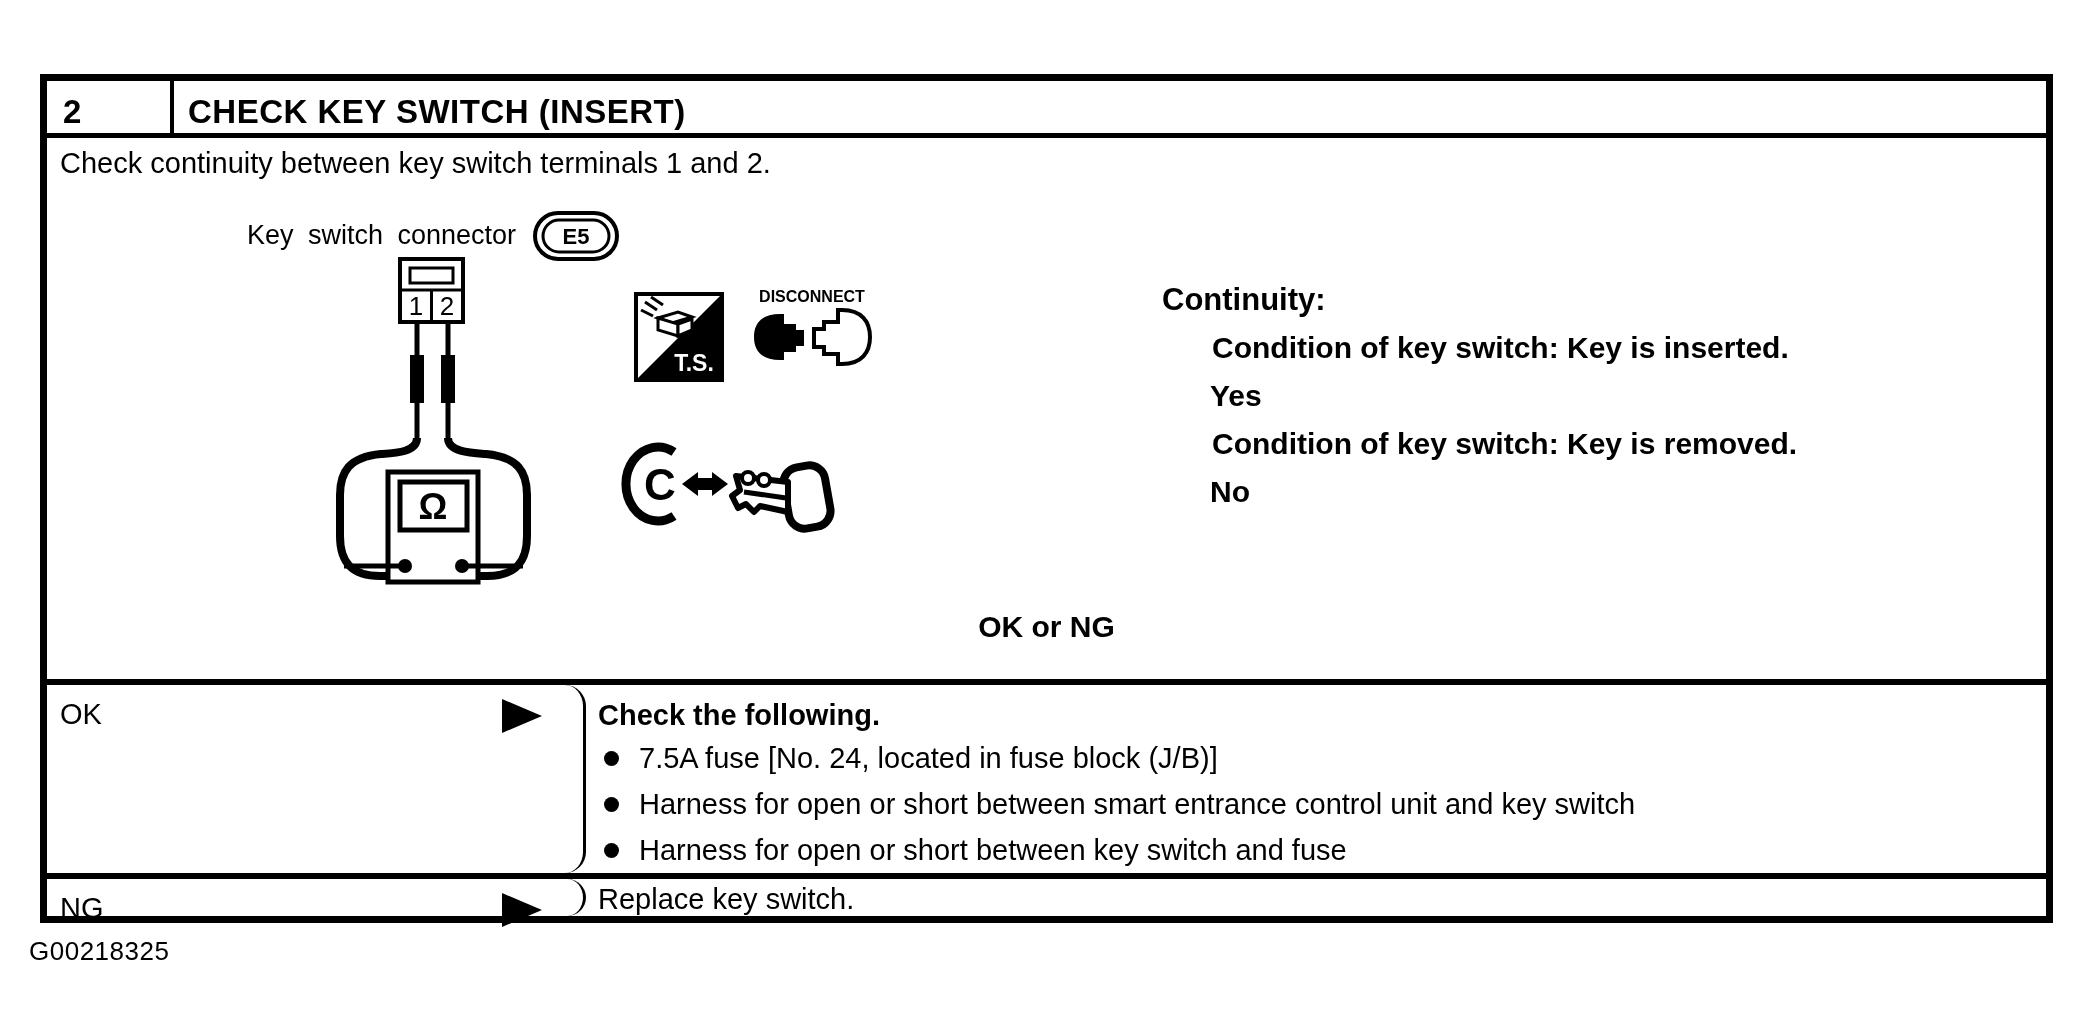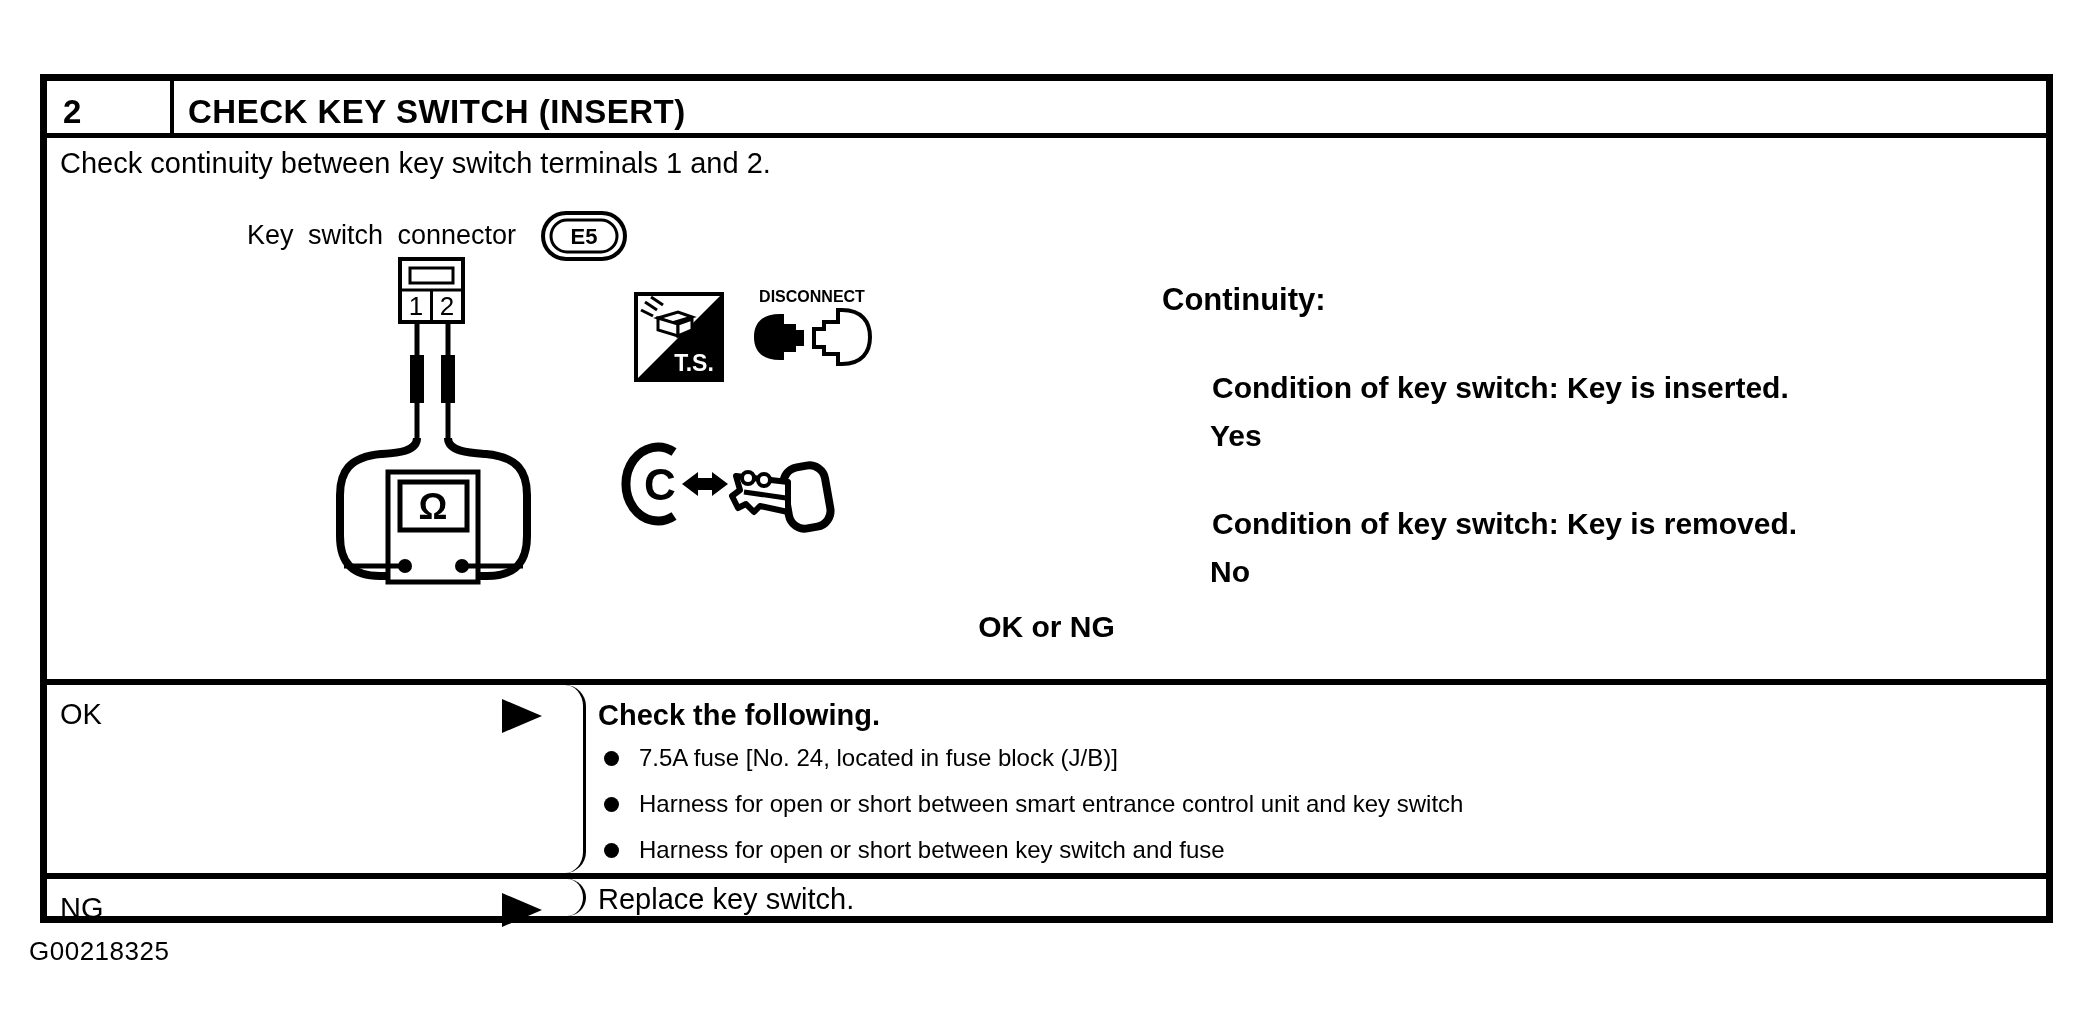--- a/index.html
+++ b/index.html
@@ -19,30 +19,30 @@
   .hdr { height: 65px; border-bottom: 5px solid #000; display: flex; }
   .hdr .num-cell {
     width: 127px; border-right: 4px solid #000;
     font-size: 33px; font-weight: bold; padding: 12px 0 0 16px;
   }
   .hdr .title-cell { flex: 1; font-size: 33px; font-weight: bold; padding: 12px 0 0 14px; letter-spacing: 0.5px; }
 
   
   .main-row { height: 632px; border-bottom: 6px solid #000; position: relative; }
   .instruction { position: absolute; left: 13px; top: 9px; font-size: 29px; }
-  .connector-line { position: absolute; left: 200px; top: 72px; display: flex; align-items: center; gap: 24px; }
+  .connector-line { position: absolute; left: 200px; top: 72px; display: flex; align-items: center; gap: 16px; }
   .connector-line .lbl { font-size: 27px; word-spacing: 7px; }
   .circuit-svg { position: absolute; left: 283px; top: 114px; }
   .ts-svg   { position: absolute; left: 586px; top: 152px; }
   .disc-svg { position: absolute; left: 699px; top: 148px; }
   .key-svg  { position: absolute; left: 573px; top: 292px; }
 
   .continuity { position: absolute; left: 1115px; top: 138px; font-weight: bold; font-size: 30px; line-height: 48px; }
   .continuity .c-head { font-size: 31px; }
-  .continuity .c-cond { margin-left: 50px; margin-top: 40px; }
+  .continuity .c-cond { margin-left: 50px; }
   .continuity .c-res  { margin-left: 48px; }
 
   .decision-prompt { position: absolute; left: 0; right: 0; top: 459px; text-align: center; font-size: 30px; font-weight: bold; margin-top: 13px; }
 
   
   .res-row { display: flex; }
   .res-row.ok { height: 194px; border-bottom: 6px solid #000; }
   .res-row.ng { flex: 1; }
   .res-label-cell { width: 539px; border-right: 3px solid #000; position: relative; flex: none; border-radius: 21px; }
   .res-label-cell .lab { position: absolute; left: 13px; top: 13px; font-size: 29px; }
@@ -50,21 +50,21 @@
     position: absolute; left: 455px; top: 14px;
     width: 0; height: 0;
     border-top: 17px solid transparent;
     border-bottom: 17px solid transparent;
     border-left: 40px solid #000;
   }
   .res-action-cell { flex: 1; padding: 10px 0 0 12px; }
   .action-title { font-size: 29px; font-weight: bold; line-height: 40px; }
   .bullet { display: flex; align-items: center; height: 46px; }
   .bullet .dot { width: 15px; height: 15px; border-radius: 50%; background: #000; margin: 0 20px 0 6px; flex: none; }
-  .bullet .btxt { font-size: 24px; }
+  .bullet .btxt { font-size: 29px; }
   .ng-action { font-size: 29px; padding-top: 4px; }
   .res-row.ng .res-action-cell { display: flex; align-items: center; padding-top: 0; }
 
   .figure-code { position: absolute; left: 29px; top: 936px; font-size: 26px; letter-spacing: 0.5px; }
 </style>
 </head>
 <body>
 
 <div class="sheet">
 

